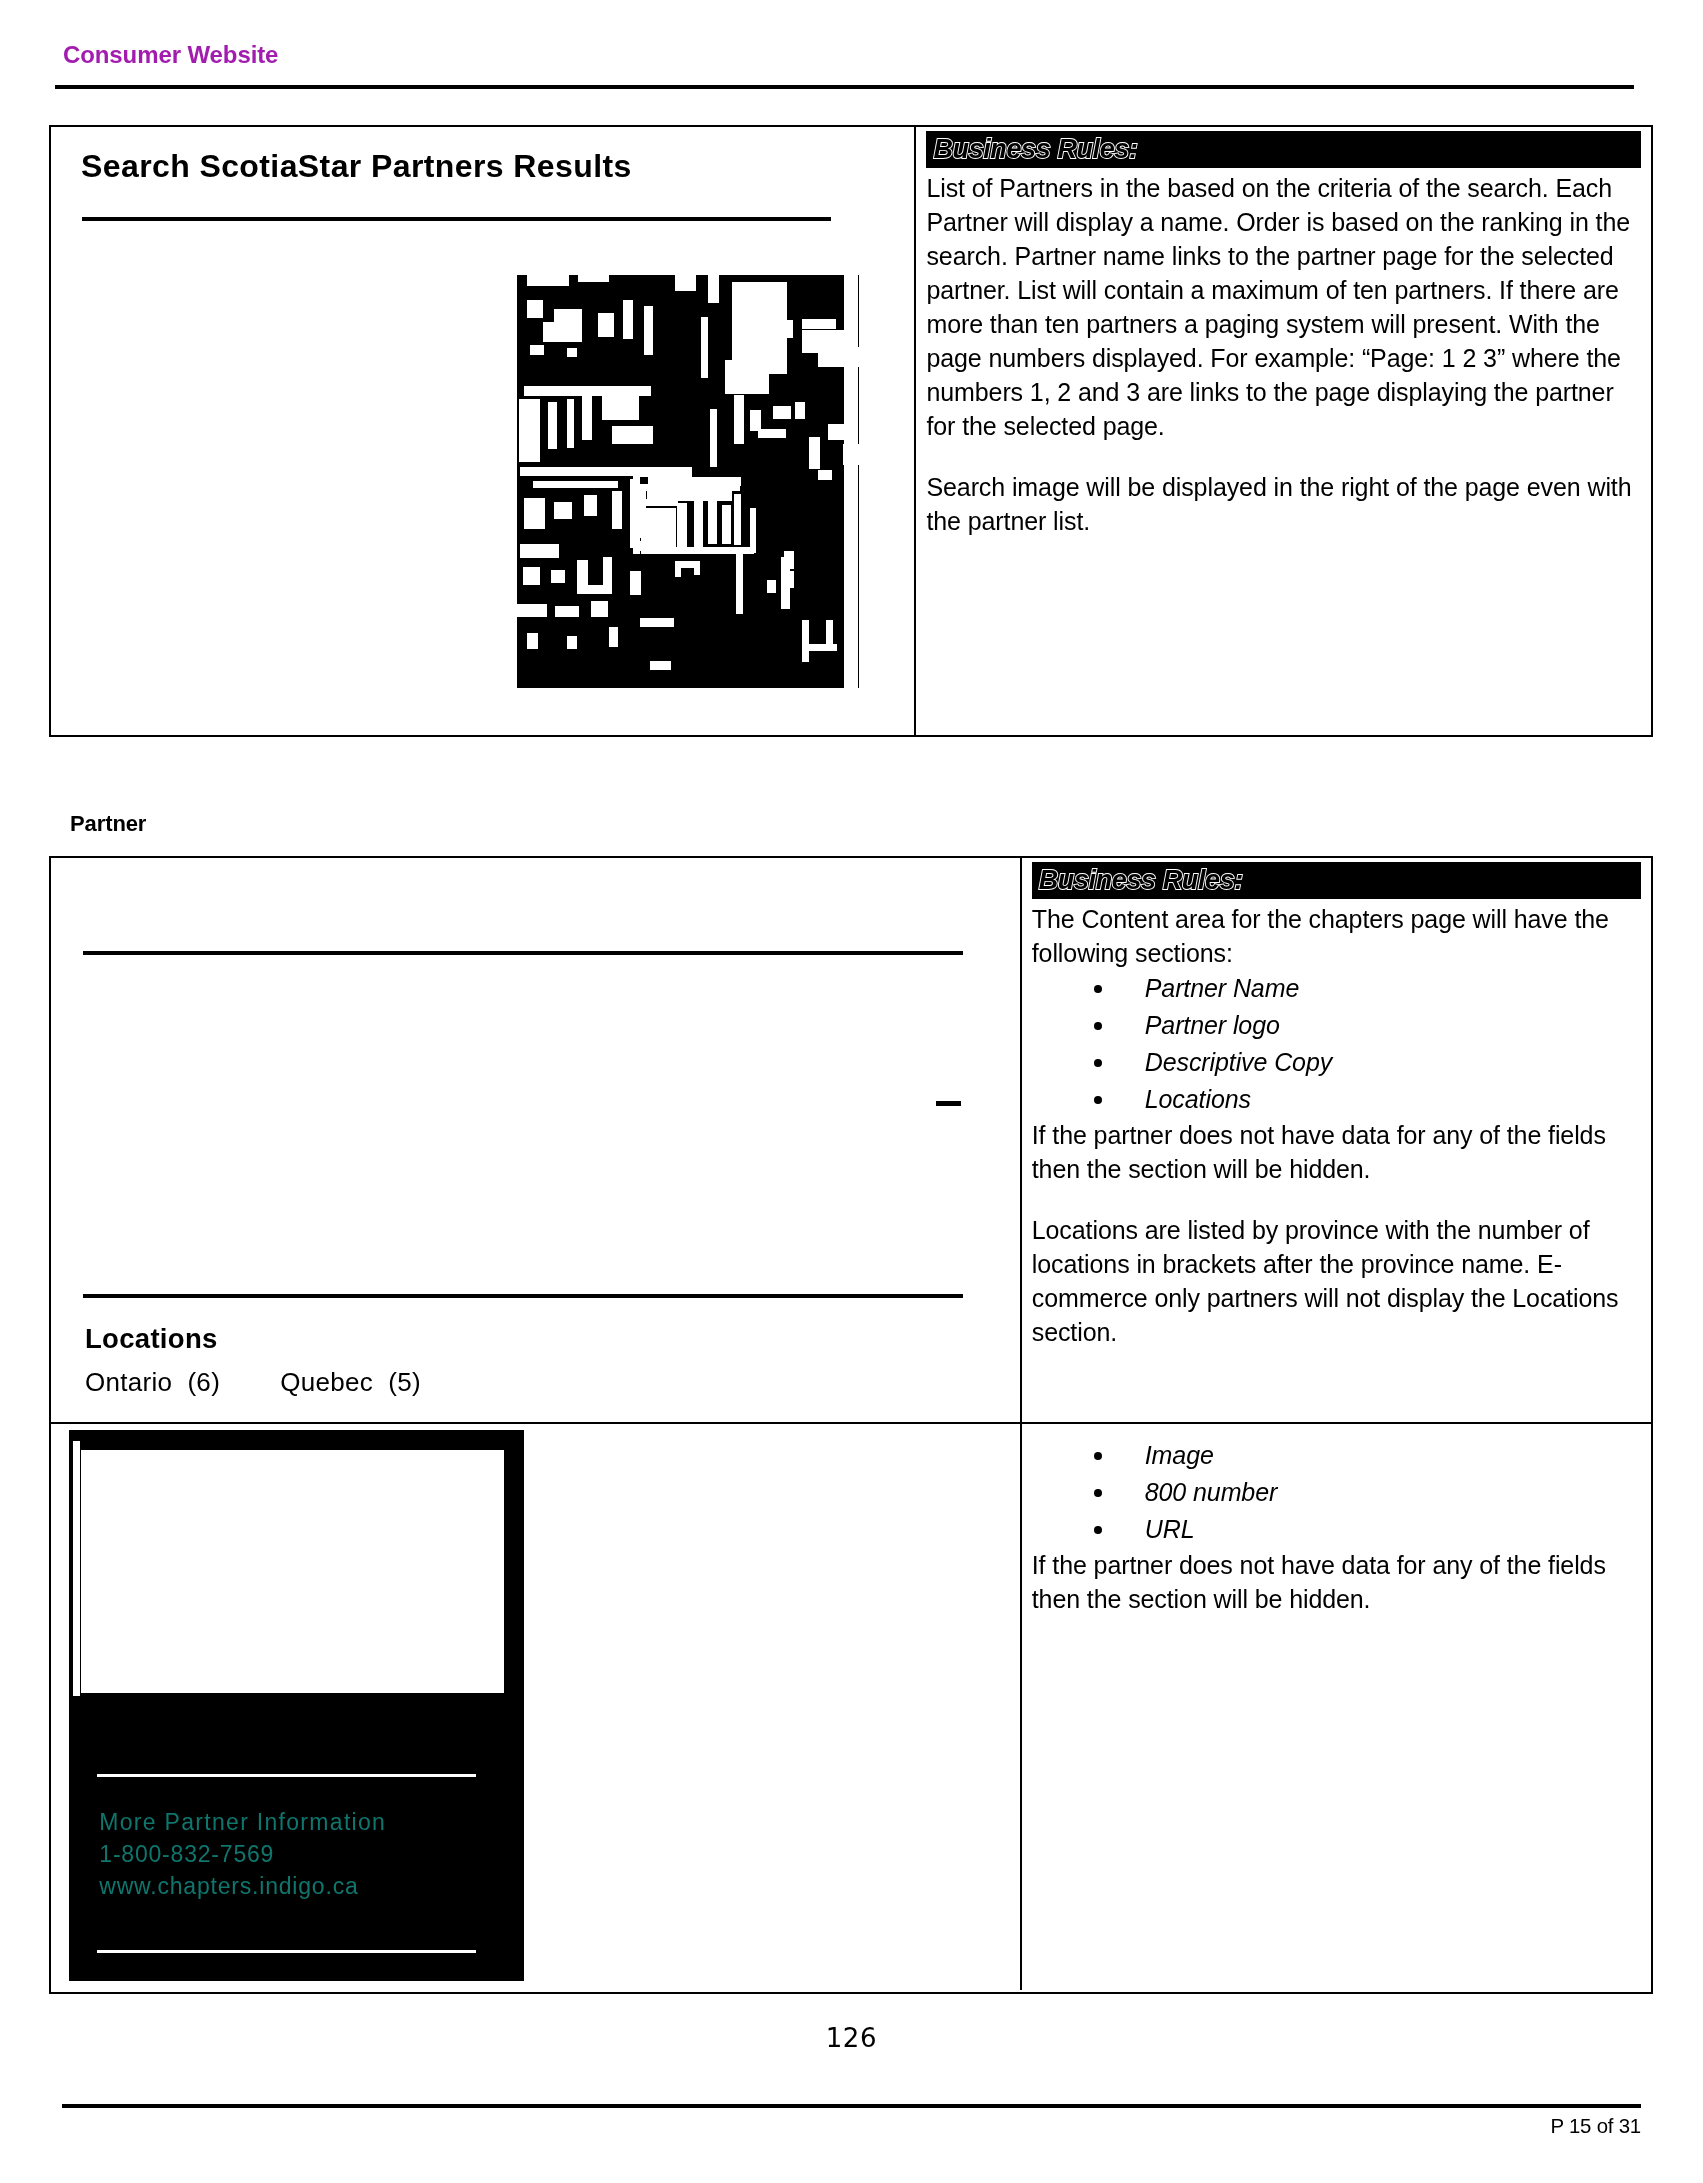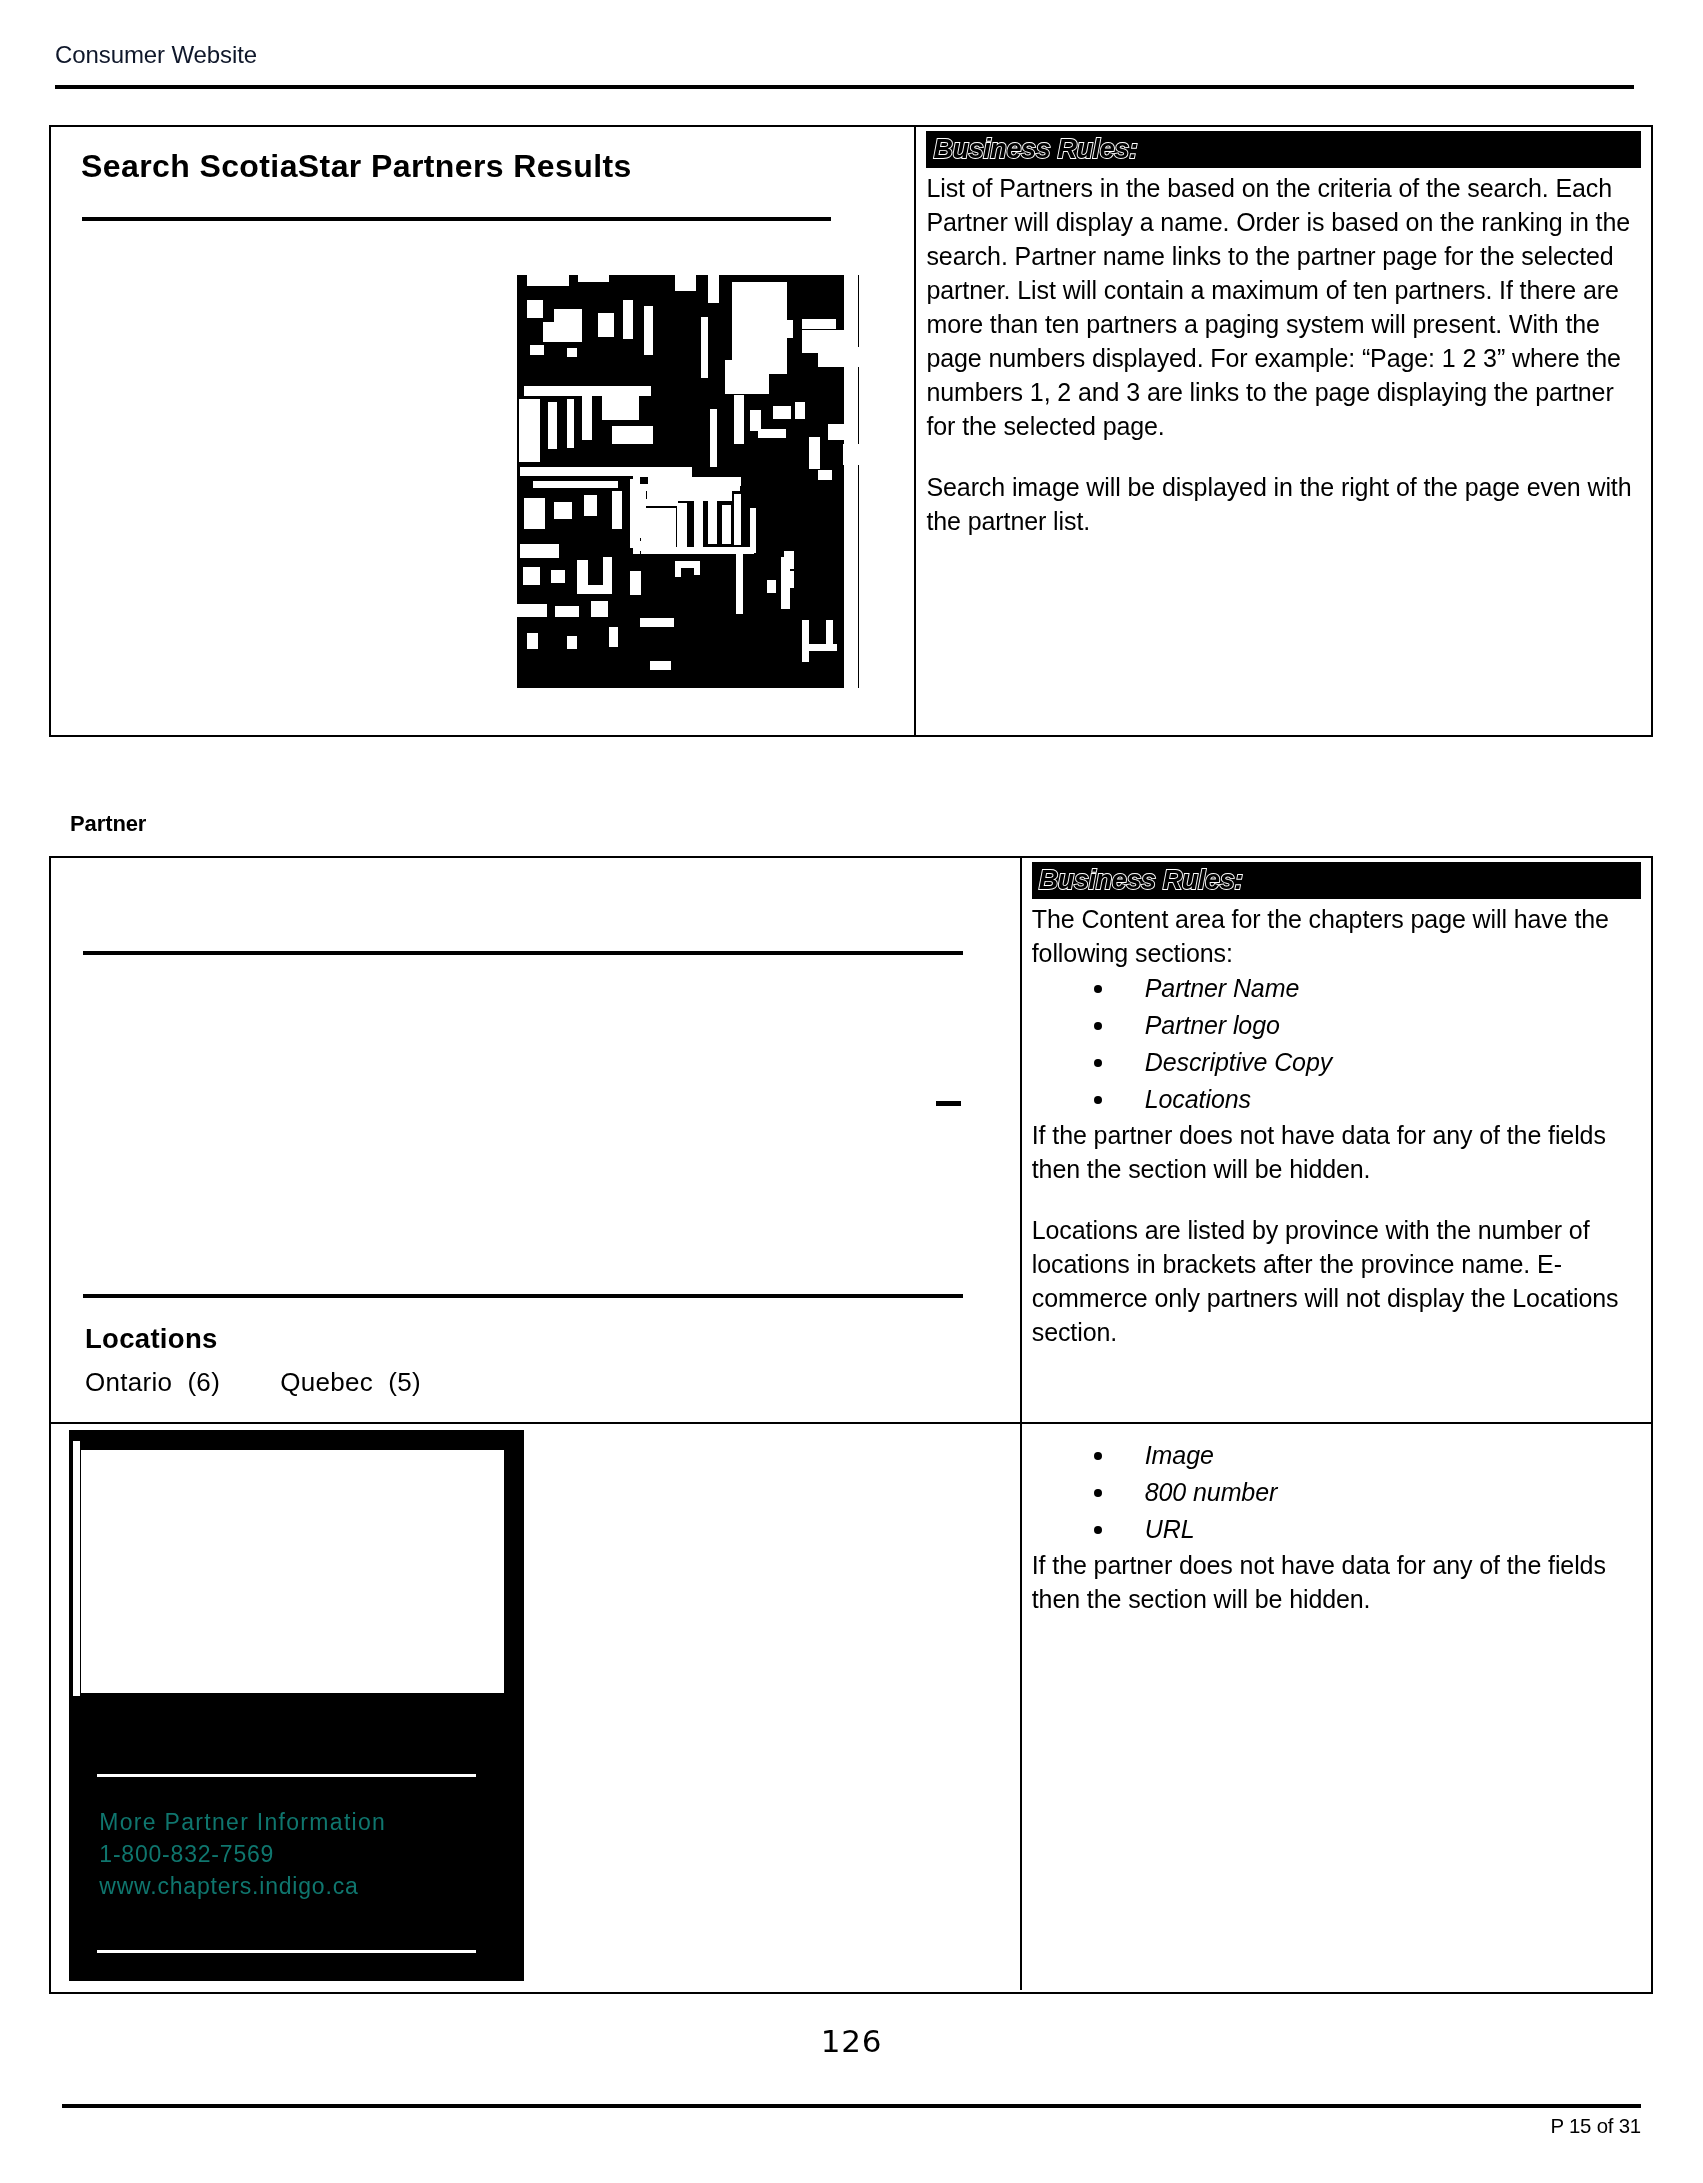--- a/index.html
+++ b/index.html
@@ -25,24 +25,25 @@
 
   
   .doc-header {
     position: absolute;
     left: 55px;
     top: 41px;
     width: 1579px;
   }
   .doc-header-title {
     font-size: 24px;
-    font-weight: normal;
+    font-weight: bold;
     letter-spacing: -0.1px;
     line-height: 28px;
-    color: #0f172a;
+    color: #a21caf;
+    margin-left: 8px;
   }
   .doc-header-rule {
     position: absolute;
     left: 0;
     top: 44px;
     width: 1579px;
     height: 3.5px;
     background: #000;
   }
 
@@ -285,21 +286,21 @@
     letter-spacing: 1.3px;
   }
 
   
   .page-number {
     position: absolute;
     left: 0;
     top: 2023px;
     width: 1703px;
     text-align: center;
-    font-size: 31px;
+    font-size: 26px;
     font-family: "DejaVu Sans", sans-serif;
     letter-spacing: 0.7px;
   }
   .footer-rule {
     position: absolute;
     left: 62px;
     top: 2104px;
     width: 1579px;
     height: 4.2px;
     background: #000;

